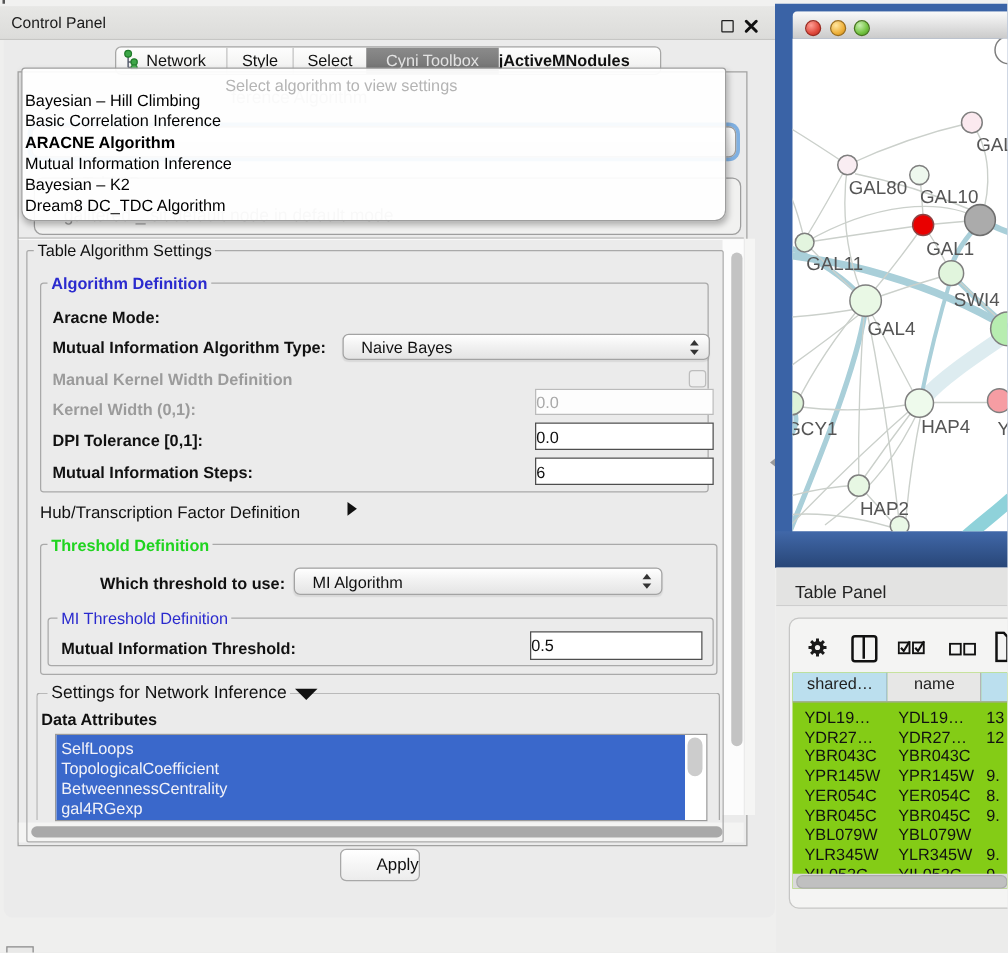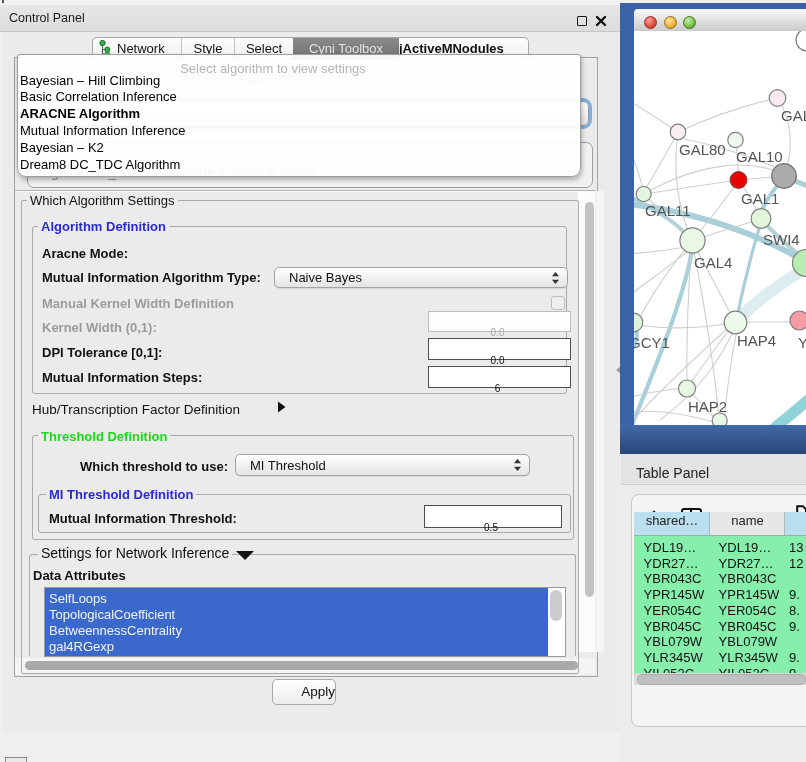--- a/index.html
+++ b/index.html
@@ -3,21 +3,21 @@
 <style>
   html,body{margin:0;padding:0}
   body{width:806px;height:762px;overflow:hidden;background:#efefee;font-family:"Liberation Sans",sans-serif;-webkit-font-smoothing:antialiased}
   .ab{position:absolute}
   #app{position:relative;width:806px;height:762px;overflow:hidden}
   .b13{font-weight:bold;font-size:13px;color:#111}
   .g13{font-weight:bold;font-size:13px;color:#9b9b9b}
   .cb{border:1px solid #a3a3a3;border-radius:5px;background:linear-gradient(#ffffff,#f2f2f2 45%,#e4e4e4);box-shadow:0 1px 1px rgba(0,0,0,.08)}
   .cbtxt{position:absolute;left:14px;top:3px;font-size:13px;color:#111}
   .updn{position:absolute;right:7px;top:3px}
-  .tf{background:#fff;border:1.5px solid #4e4e4e;font-size:10px;color:#111;text-align:center;padding:11px 4px 0 0;box-sizing:border-box}
+  .tf{background:#fff;border:1.5px solid #4e4e4e;font-size:13px;color:#111;text-align:left;padding:0 4px 0 0;box-sizing:border-box}
   .tfd{background:#fdfdfd;border:1.5px solid #bbbbbb;color:#a9a9a9}
   .tbx{border:1px solid #a9a9a9;border-radius:3px}
   .tlab{position:absolute;padding:0 3px;background:#ebebeb;font-size:13px;color:#111;white-space:nowrap}
 </style></head>
 <body>
 <div id="app">
 
   <div class="ab" style="left:0;top:0;width:806px;height:5px;background:#f1f1f0"></div>
   <div class="ab" style="left:2px;top:0;width:2px;height:3px;background:#555"></div>
 
@@ -62,21 +62,21 @@
   <div class="ab" style="left:15px;top:191px;width:580px;height:1px;background:#fafafa"></div>
 
   <div class="ab" style="left:596px;top:191px;width:8px;height:461px;background:#f5f5f4"></div>
 
   <div class="ab" style="left:578px;top:192px;width:17px;height:460px;background:#fcfcfc"></div>
   <div class="ab" style="left:585px;top:202px;width:9px;height:395px;background:#c3c3c3;border-radius:4.5px"></div>
   <div class="ab" style="left:15px;top:658px;width:580px;height:16px;background:#f4f4f3"></div>
   <div class="ab" style="left:25px;top:661px;width:553px;height:9px;background:#a9a9a9;border-radius:4.5px"></div>
 
   <div class="ab tbx" style="left:21px;top:200px;width:556px;height:472px;border-radius:2px"></div>
-  <div class="tlab" style="left:27px;top:193px">Which Algorithm Settings</div>
+  <div class="tlab" style="left:27px;top:193px">Table Algorithm Settings</div>
 
   <div class="ab tbx" style="left:32px;top:226px;width:533px;height:166px"></div>
   <div class="tlab" style="left:38px;top:219px;color:#2a2ace;font-weight:bold">Algorithm Definition</div>
 
   <div class="ab b13" style="left:42px;top:246px">Aracne Mode:</div>
 
   <div class="ab b13" style="left:42px;top:270px">Mutual Information Algorithm Type:</div>
   <div class="ab g13" style="left:42px;top:296px">Manual Kernel Width Definition</div>
 
   <div class="ab cb" style="left:274px;top:267px;width:292px;height:19px">
@@ -100,29 +100,29 @@
   <div class="ab b13" style="left:32px;top:402px;font-weight:normal;font-size:13.5px">Hub/Transcription Factor Definition</div>
   <svg class="ab" style="left:277px;top:401px" width="9" height="12" viewBox="0 0 9 12">
       <path d="M1 0.5 L8.5 6 L1 11.5 Z" fill="#111"></path>
     </svg>
 
   <div class="ab tbx" style="left:32px;top:435px;width:540px;height:103px"></div>
   <div class="tlab" style="left:38px;top:429px;color:#1fd41f;font-weight:bold">Threshold Definition</div>
 
   <div class="ab b13" style="left:80px;top:459px">Which threshold to use:</div>
   <div class="ab cb" style="left:235px;top:454px;width:293px;height:20px">
-     <span class="cbtxt" style="top:2.5px">MI Threshold</span>
+     <span class="cbtxt" style="top:2.5px">MI Algorithm</span>
      <svg class="updn" width="9" height="14" viewBox="0 0 9 14">
         <path d="M4.5 1 L8 5.3 L1 5.3 Z" fill="#333"></path>
         <path d="M4.5 13 L8 8.7 L1 8.7 Z" fill="#333"></path>
       </svg>
   </div>
 
   <div class="ab tbx" style="left:38px;top:494px;width:531px;height:37px"></div>
-  <div class="tlab" style="left:46px;top:487px;color:#2a2ace;font-weight:bold">MI Threshold Definition</div>
+  <div class="tlab" style="left:46px;top:487px;color:#2a2ace;font-weight:normal">MI Threshold Definition</div>
   <div class="ab b13" style="left:49px;top:511px">Mutual Information Threshold:</div>
   <div class="ab tf" style="left:424px;top:505px;width:138px;height:23px;line-height:22px">0.5</div>
 
   <div class="ab" style="left:29px;top:554px;width:545px;height:101px;border:1px solid #a9a9a9;border-bottom:none;border-radius:3px 3px 0 0"></div>
   <div class="tlab" style="left:38px;top:545px;font-size:14px">Settings for Network Inference</div>
   <svg class="ab" style="left:235px;top:550px" width="20" height="11" viewBox="0 0 20 11">
       <path d="M1 1 L19 1 L10 10 Z" fill="#111"></path>
     </svg>
   <div class="ab b13" style="left:33px;top:568px">Data Attributes</div>
 
@@ -252,21 +252,21 @@
     <path d="M2.8 6.2 L5 8.8 L9.8 1 M14.2 6.2 L16.4 8.8 L21.2 1" stroke="#111" stroke-width="1.7" fill="none"></path>
   </svg>
   <svg class="ab" style="left:758.5px;top:513.5px" width="23" height="11" viewBox="0 0 23 11">
     <rect x="1" y="1" width="8.6" height="8.6" fill="none" stroke="#111" stroke-width="1.5"></rect>
     <rect x="12.4" y="1" width="8.6" height="8.6" fill="none" stroke="#111" stroke-width="1.5"></rect>
   </svg>
   <svg class="ab" style="left:796px;top:505px" width="10" height="25" viewBox="0 0 10 25">
     <path d="M1.2 1.2 H7 L10 4.5 V23.8 H1.2 Z" fill="none" stroke="#111" stroke-width="2"></path>
   </svg>
 
-  <div class="ab" style="left:634px;top:512px;width:172px;height:173px;background:#86efac;overflow:hidden">
+  <div class="ab" style="left:634px;top:538px;width:172px;height:173px;background:#84cc16;overflow:hidden">
     <div class="ab" style="left:0;top:0;width:76px;height:23px;background:#bbdfee;border-right:1px solid #9fb9c4;box-sizing:border-box"></div>
     <div class="ab" style="left:76px;top:0;width:75px;height:23px;background:#e7e7e6;border-right:1px solid #b5b5b5;box-sizing:border-box"></div>
     <div class="ab" style="left:151px;top:0;width:21px;height:23px;background:#bbdfee"></div>
     <div class="ab" style="left:0;top:23px;width:172px;height:1px;background:#a8a8a8"></div>
     <div class="ab" style="left:0;top:1px;width:76px;text-align:center;font-size:13px;color:#222">shared…</div>
     <div class="ab" style="left:76px;top:1px;width:75px;text-align:center;font-size:13px;color:#222">name</div>
     <div class="ab" style="left:9.6px;top:28px;font-size:13px;color:#111;line-height:15.7px">YDL19…<br>YDR27…<br>YBR043C<br>YPR145W<br>YER054C<br>YBR045C<br>YBL079W<br>YLR345W<br>YIL052C</div>
     <div class="ab" style="left:84.6px;top:28px;font-size:13px;color:#111;line-height:15.7px">YDL19…<br>YDR27…<br>YBR043C<br>YPR145W<br>YER054C<br>YBR045C<br>YBL079W<br>YLR345W<br>YIL052C</div>
     <div class="ab" style="left:155px;top:28px;font-size:13px;color:#111;line-height:15.7px">13<br>12<br><br>9.<br>8.<br>9.<br><br>9.<br>9</div>
     <div class="ab" style="left:0;top:161px;width:172px;height:12px;background:#dadada"></div>

